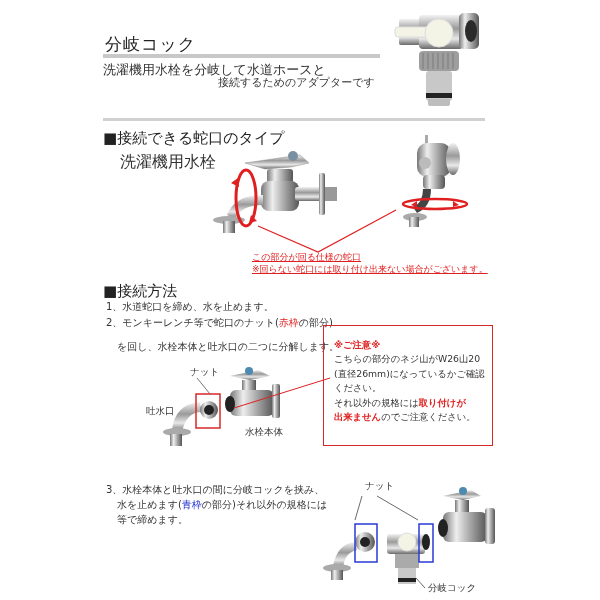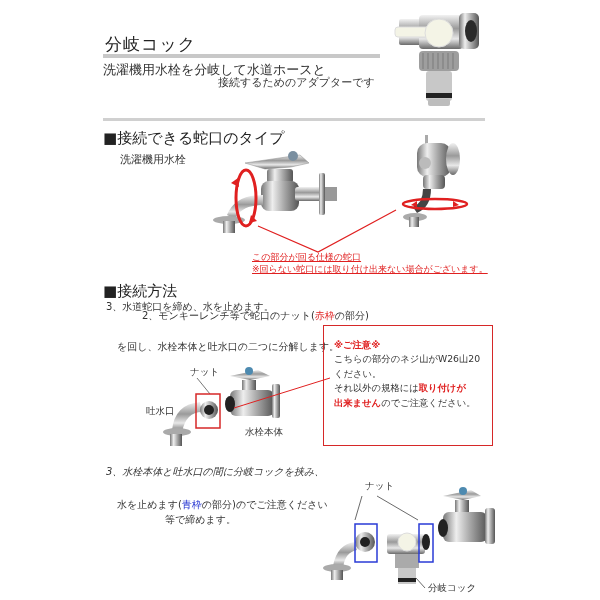--- a/index.html
+++ b/index.html
@@ -4,21 +4,21 @@
 <style>
   html,body{margin:0;padding:0;background:#fff;}
   body{width:600px;height:600px;position:relative;overflow:hidden;font-family:"DejaVu Sans","Liberation Sans",sans-serif;color:#333;}
   .abs{position:absolute;}
   .title{left:105px;top:33px;font-size:17px;color:#222;letter-spacing:1px;}
   .title-rule{left:103px;top:54px;width:277px;height:4px;background:#c8c8c8;}
   .intro1{left:103px;top:61px;font-size:13px;}
   .intro2{left:218px;top:75px;font-size:11px;}
   .sec-rule{left:103px;top:118px;width:382px;height:3px;background:#d0d0d0;}
   .sec-title{left:103px;top:129px;font-size:15px;color:#222;}
-  .sub{left:120px;top:152px;font-size:11px;}
+  .sub{left:120px;top:152px;font-size:16px;}
   .red-note{font-size:9px;color:#e02020;text-decoration:underline;}
   .step{font-size:10px;color:#333;line-height:15px;}
   .label{font-size:9.5px;color:#333;}
   .caution{left:323px;top:325px;width:170px;height:121px;border:1.5px solid #d62828;box-sizing:border-box;padding:12px 0 0 10px;font-size:9.3px;line-height:14.4px;color:#333;}
   .caution .head{color:#e02020;font-weight:bold;}
   .caution .em{color:#e02020;font-weight:bold;}
   .red{color:#e02020;}
   .blue{color:#1f2fd0;}
   svg{position:absolute;overflow:visible;}
 </style>
@@ -101,22 +101,22 @@
 </svg>
 
 <svg style="left:0;top:0;width:600px;height:600px;" viewBox="0 0 600 600">
   <polyline points="258,226 318,252 396,210" fill="none" stroke="#e02020" stroke-width="1.2"></polyline>
 </svg>
 
 <div class="abs red-note" style="left:252px;top:251px;">この部分が回る仕様の蛇口</div>
 <div class="abs red-note" style="left:252px;top:263px;text-align:center;">※回らない蛇口には取り付け出来ない場合がございます。</div>
 
 <div class="abs sec-title" style="top:282px;">■接続方法</div>
-<div class="abs step" style="left:106px;top:299px;">3、水道蛇口を締め、水を止めます。</div>
-<div class="abs step" style="left:106px;top:308px;margin-left:36px;"><span>2、モンキーレンチ等で蛇口のナット(</span><span class="red">赤枠</span><span>の部分)</span></div>
+<div class="abs step" style="left:106px;top:299px;">1、水道蛇口を締め、水を止めます。</div>
+<div class="abs step" style="left:106px;top:315px;"><span>2、モンキーレンチ等で蛇口のナット(</span><span class="red">赤枠</span><span>の部分)</span></div>
 <div class="abs step" style="left:117px;top:339px;">を回し、水栓本体と吐水口の二つに分解します。</div>
 
 <svg style="left:100px;top:360px;width:230px;height:110px;" viewBox="0 0 230 110">
   <line x1="97" y1="18" x2="110" y2="34" stroke="#555" stroke-width="0.8"></line>
   <path d="M100 42 Q75 44 72 70 L82 72 Q86 52 102 52 Z" fill="url(#chrome)"></path>
   <ellipse cx="77" cy="72" rx="14" ry="4" fill="#aaa"></ellipse>
   <rect x="70" y="74" width="12" height="12" fill="url(#chromeV)"></rect>
   <circle cx="109" cy="50" r="9" fill="url(#chromeV)"></circle>
   <circle cx="109" cy="50" r="5" fill="#222"></circle>
   <rect x="96" y="34" width="24" height="34" fill="none" stroke="#d62828" stroke-width="1.5"></rect>
@@ -128,28 +128,29 @@
   <rect x="172" y="24" width="8" height="34" rx="2" fill="url(#chromeV)"></rect>
   <line x1="134" y1="48" x2="230" y2="18" stroke="#e02020" stroke-width="1"></line>
 </svg>
 <div class="abs label" style="left:190px;top:366px;">ナット</div>
 <div class="abs label" style="left:146px;top:405px;">吐水口</div>
 <div class="abs label" style="left:245px;top:426px;">水栓本体</div>
 
 <div class="abs caution">
   <div class="head">※ご注意※</div>
   <div>こちらの部分のネジ山がW26山20</div>
+  <div>(直径26mm)になっているかご確認</div>
   <div>ください。</div>
   <div><span>それ以外の規格には</span><span class="em">取り付けが</span></div>
   <div><span class="em">出来ません</span><span>のでご注意ください。</span></div>
 </div>
 
-<div class="abs step" style="left:106px;top:464px;font-style:italic;">3、水栓本体と吐水口の間に分岐コックを挟み、</div>
-<div class="abs step" style="left:117px;top:497px;"><span>水を止めます(</span><span class="blue">青枠</span><span>の部分)のでご注意ください</span></div>
-<div class="abs step" style="left:117px;top:512px;margin-left:48px;">等で締めます。</div>
+<div class="abs step" style="left:106px;top:482px;">3、水栓本体と吐水口の間に分岐コックを挟み、</div>
+<div class="abs step" style="left:117px;top:497px;"><span>水を止めます(</span><span class="blue">青枠</span><span>の部分)それ以外の規格には</span></div>
+<div class="abs step" style="left:117px;top:512px;">等で締めます。</div>
 
 <svg style="left:315px;top:480px;width:185px;height:115px;" viewBox="0 0 185 115">
   <line x1="47" y1="16" x2="40" y2="40" stroke="#444" stroke-width="0.8"></line>
   <line x1="62" y1="16" x2="103" y2="40" stroke="#444" stroke-width="0.8"></line>
   <path d="M40 62 Q22 64 18 86 L28 88 Q30 72 42 70 Z" fill="url(#chrome)"></path>
   <ellipse cx="22" cy="88" rx="14" ry="4" fill="#aaa"></ellipse>
   <rect x="16" y="90" width="12" height="10" fill="url(#chromeV)"></rect>
   <circle cx="50" cy="62" r="10" fill="url(#chromeV)"></circle>
   <circle cx="50" cy="62" r="5" fill="#222"></circle>
   <rect x="40" y="44" width="22" height="38" fill="none" stroke="#2a3bd6" stroke-width="1.5"></rect>

